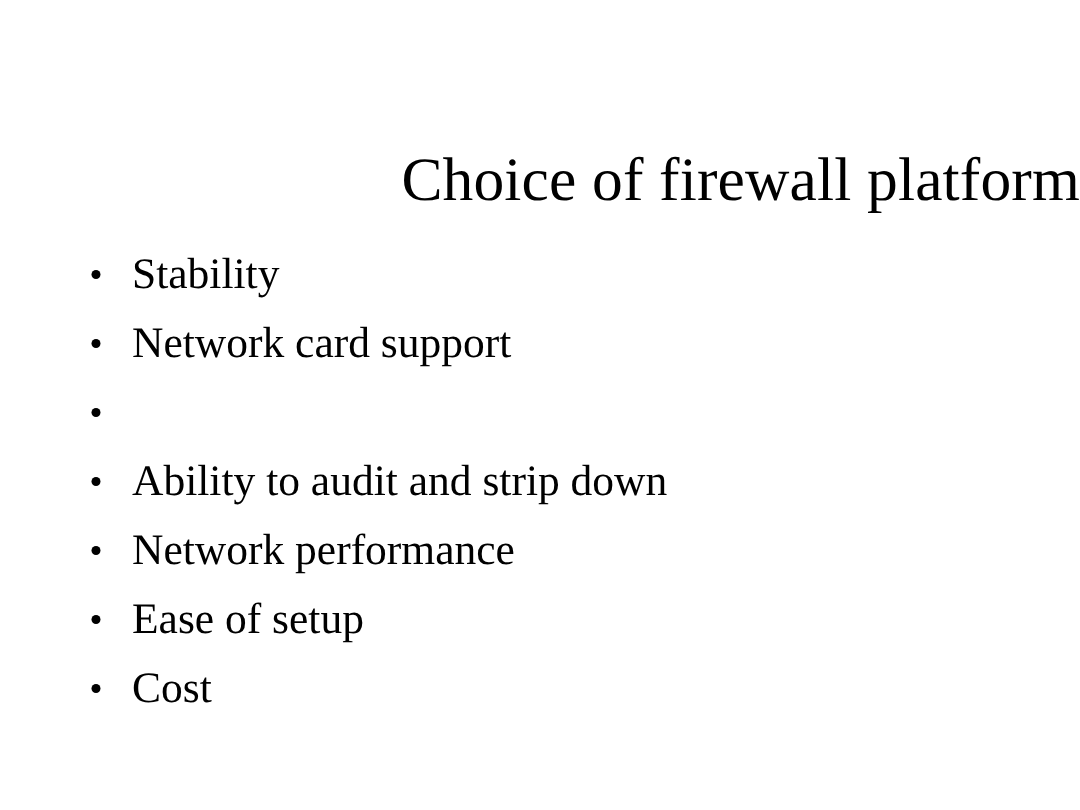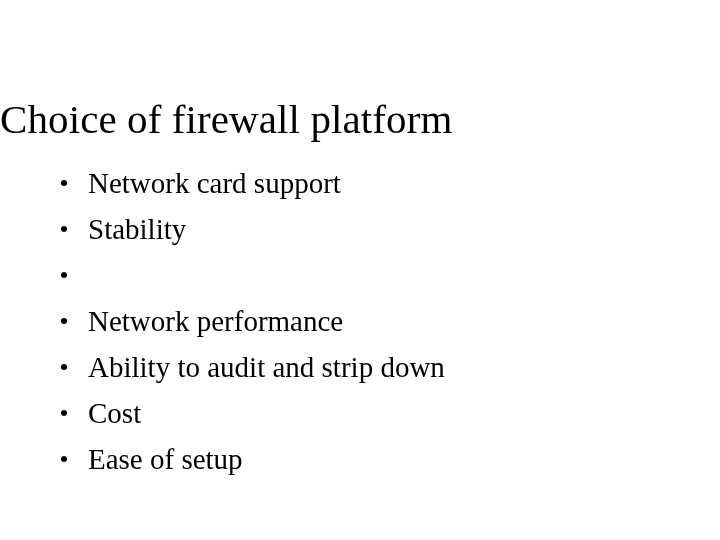--- a/index.html
+++ b/index.html
@@ -18,21 +18,21 @@
     position: relative;
     width: 720px;
     height: 540px;
     background: #ffffff;
   }
   .slide-title {
     position: absolute;
     left: 0;
     top: 68px;
     width: 720px;
-    text-align: left;
+    text-align: right;
     font-size: 41px;
     line-height: 48px;
     font-weight: normal;
     letter-spacing: 0.1px;
     color: #000000;
     white-space: nowrap;
   }
   .bullet-list {
     position: absolute;
     left: 56px;
@@ -71,47 +71,47 @@
 <body>
 
 <div class="slide">
 
   <h1 class="slide-title">Choice of firewall platform</h1>
 
   <ul class="bullet-list">
 
     <li class="bullet-item">
       <span class="bullet-marker"></span>
+      <span class="bullet-text">Stability</span>
+    </li>
+
+    <li class="bullet-item">
+      <span class="bullet-marker"></span>
       <span class="bullet-text">Network card support</span>
     </li>
 
     <li class="bullet-item">
       <span class="bullet-marker"></span>
-      <span class="bullet-text">Stability</span>
     </li>
 
     <li class="bullet-item">
       <span class="bullet-marker"></span>
+      <span class="bullet-text">Ability to audit and strip down</span>
     </li>
 
     <li class="bullet-item">
       <span class="bullet-marker"></span>
       <span class="bullet-text">Network performance</span>
     </li>
 
     <li class="bullet-item">
       <span class="bullet-marker"></span>
-      <span class="bullet-text">Ability to audit and strip down</span>
+      <span class="bullet-text">Ease of setup</span>
     </li>
 
     <li class="bullet-item">
       <span class="bullet-marker"></span>
       <span class="bullet-text">Cost</span>
     </li>
 
-    <li class="bullet-item">
-      <span class="bullet-marker"></span>
-      <span class="bullet-text">Ease of setup</span>
-    </li>
-
   </ul>
 
 </div>
 
 </body></html>

